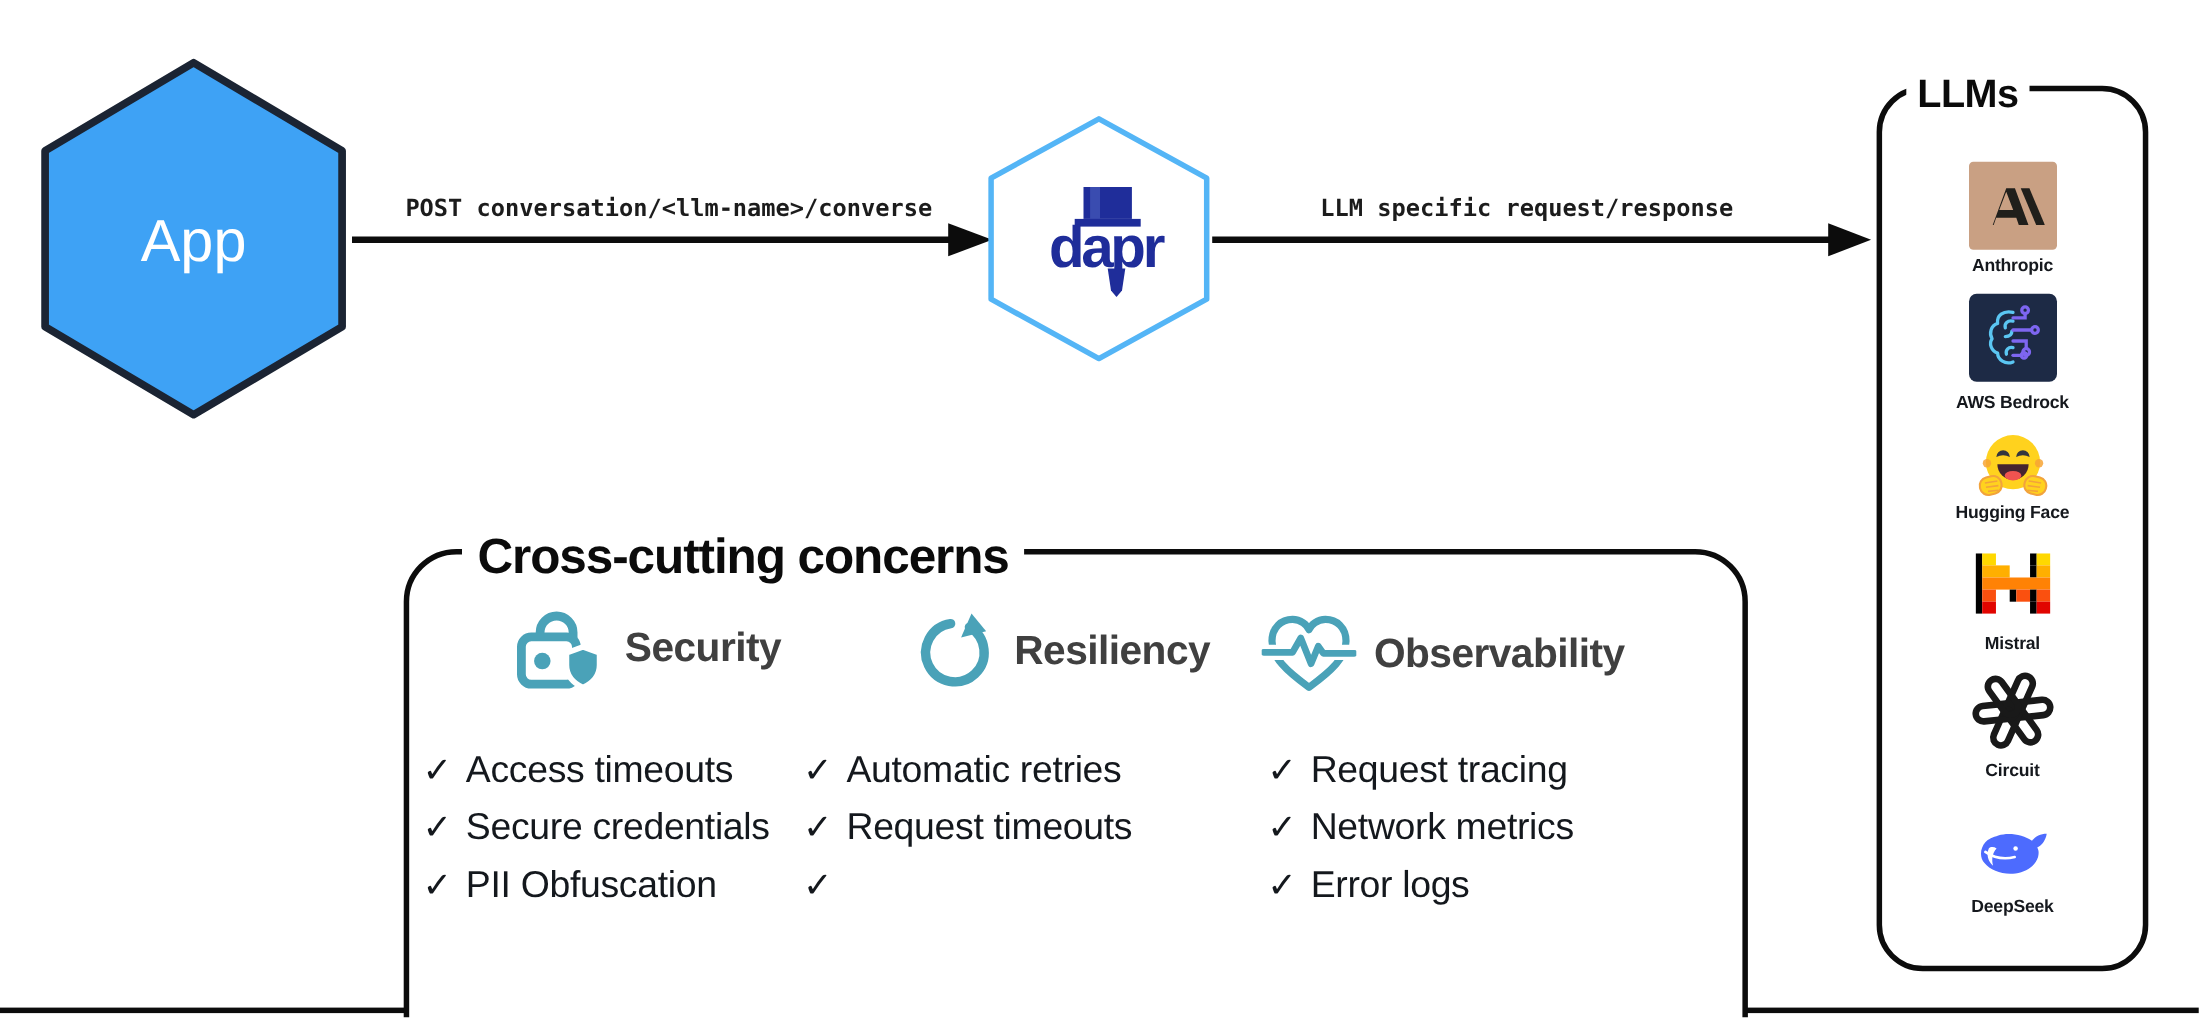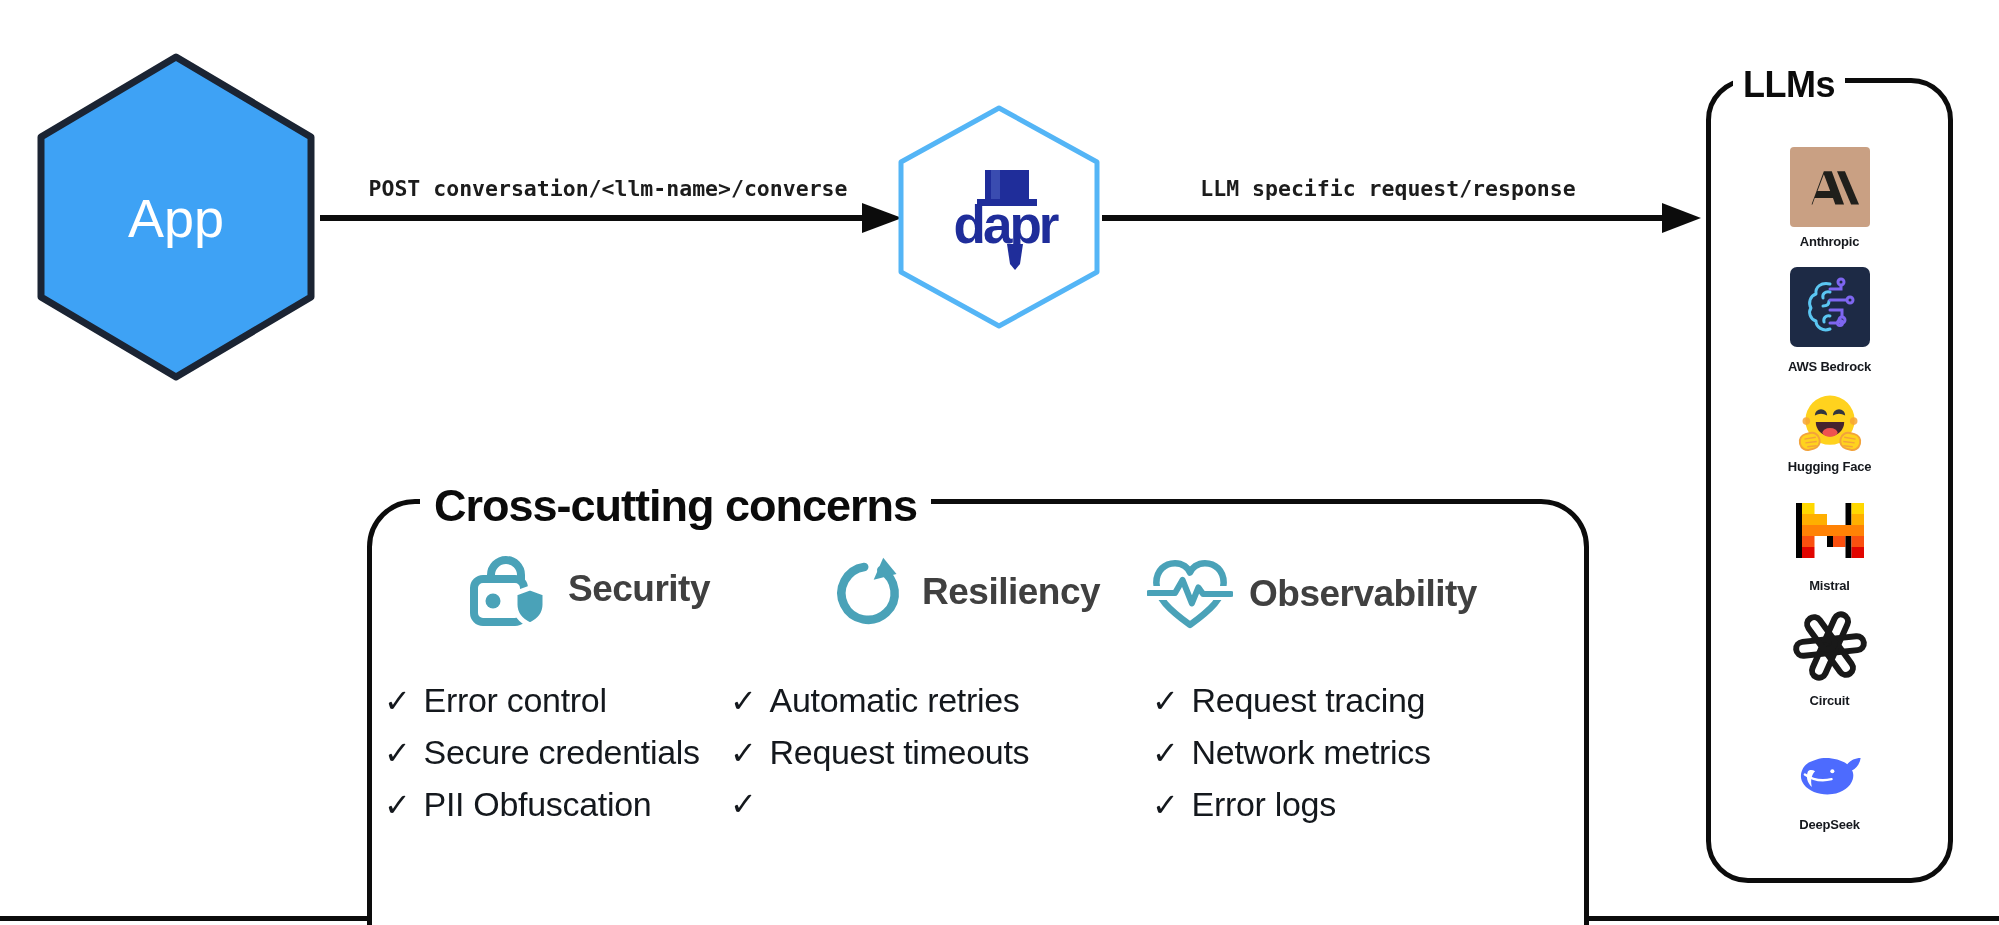--- a/index.html
+++ b/index.html
@@ -10,21 +10,21 @@
   
   .panel{position:absolute;border:5px solid #0c0c0c;background:#fff;box-sizing:border-box;padding-left:12px;}
   .panel-llms{left:1706px;top:78px;width:247px;height:805px;border-radius:42px;}
   .panel-concerns{left:367px;top:499px;width:1222px;height:512px;border-radius:48px;}
   .legend{position:absolute;background:#fff;font-weight:bold;color:#0b0b0b;white-space:nowrap;}
   .legend-llms{left:22px;top:-19px;line-height:42px;font-size:36px;padding:0 10px;letter-spacing:-0.5px;}
   .legend-concerns{left:48px;top:-23px;line-height:50px;font-size:45px;padding:0 14px;letter-spacing:-1px;}
 
   
   .llm-logo{position:absolute;left:50%;transform:translateX(-50%);}
-  .llm-label{position:absolute;left:0;right:0;text-align:center;font-size:13px;line-height:22px;
+  .llm-label{position:absolute;left:0;right:0;text-align:center;font-size:16px;line-height:22px;
              font-weight:bold;color:#15181d;letter-spacing:-0.2px;}
   .logo-box{display:flex;align-items:center;justify-content:center;}
   .anthropic-box{width:80px;height:80px;background:#c9a083;border-radius:4px;}
   .bedrock-box{width:80px;height:80px;background:#1d2a45;border-radius:7px;}
 
   
   .concern-header{position:absolute;display:flex;align-items:center;gap:16px;}
   .concern-title{font-size:37px;font-weight:bold;color:#404040;letter-spacing:-0.5px;white-space:nowrap;}
 
   
@@ -215,21 +215,21 @@
         <path d="M46 74 C24 58 10 45 10 29 C10 16 19 8 30 8 C38 8 44 13 46 18 C48 13 54 8 62 8 C73 8 82 16 82 29 C82 45 68 58 46 74 Z" fill="none" stroke="#4aa2b8" stroke-width="7" stroke-linejoin="round"></path>
         <line x1="2" y1="40" x2="90" y2="40" stroke="#ffffff" stroke-width="15"></line>
         <polyline points="2,40 30,40 38,26 48,51 55,34 60,41 90,41" fill="none" stroke="#4aa2b8" stroke-width="6.5" stroke-linecap="round" stroke-linejoin="round"></polyline>
       </svg>
       <span class="concern-title">Observability</span>
     </div>
 
     <div class="check-col" style="left:12px;top:170px">
       <div class="check-row">
         <span class="check-mark">✓</span>
-        <span>Error control</span>
+        <span>Access timeouts</span>
       </div>
       <div class="check-row">
         <span class="check-mark">✓</span>
         <span>Secure credentials</span>
       </div>
       <div class="check-row">
         <span class="check-mark">✓</span>
         <span>PII Obfuscation</span>
       </div>
     </div>

